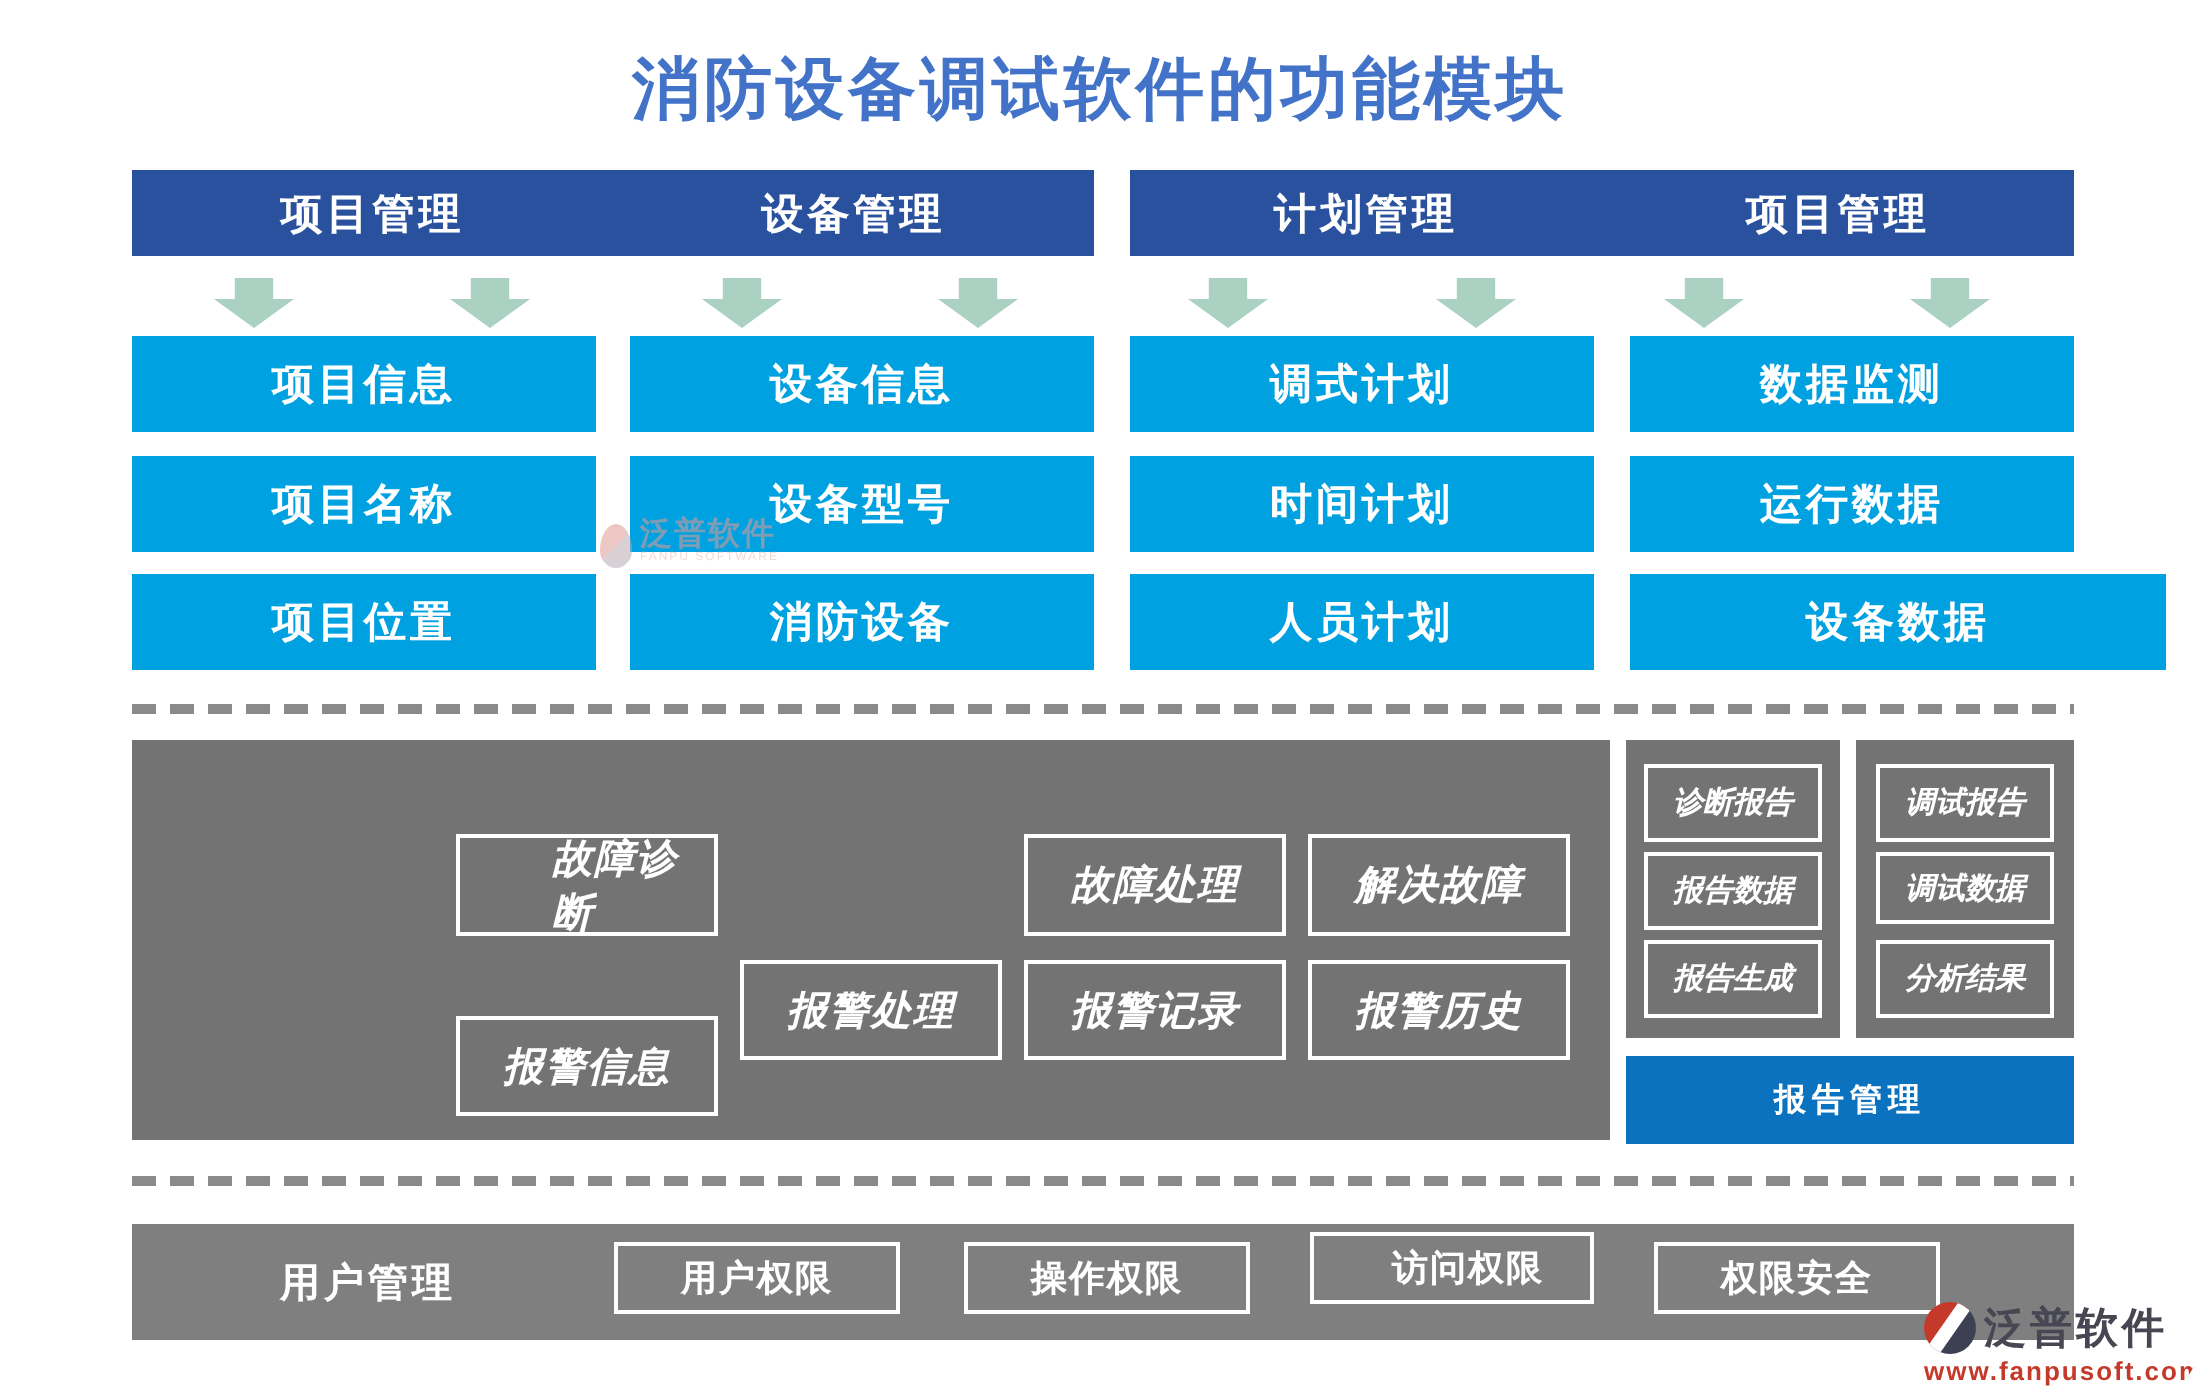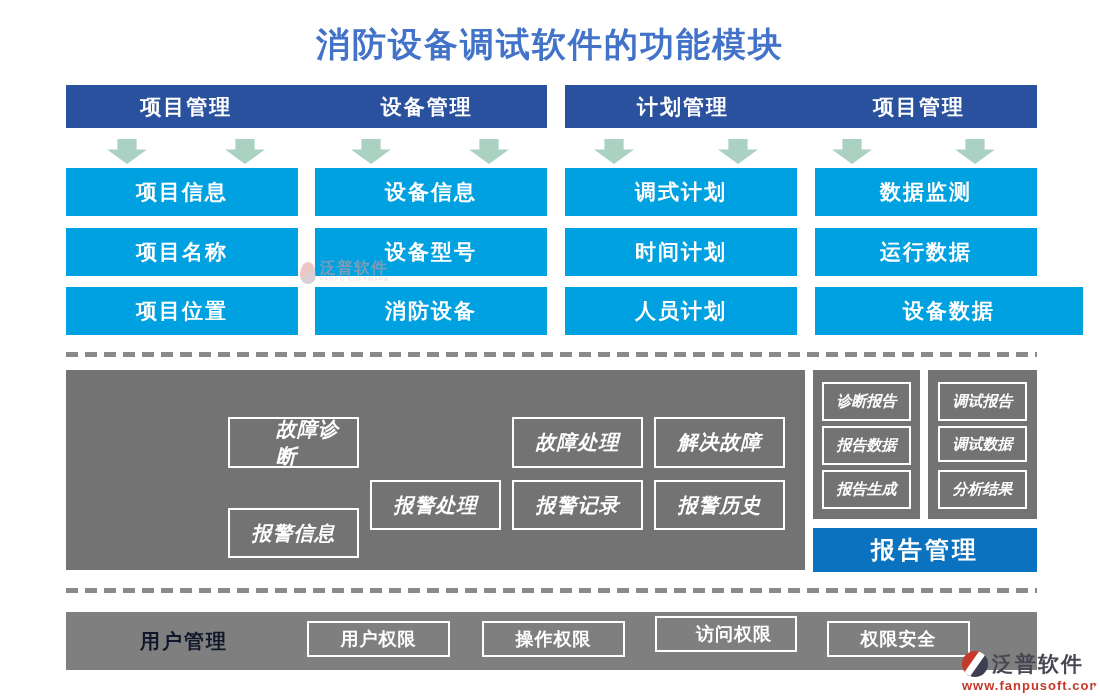--- a/index.html
+++ b/index.html
@@ -31,31 +31,31 @@
     align-items:center;justify-content:center;font-size:21px;font-weight:bold;letter-spacing:2px;
   }
   
   .dash{
     height:5px;
     background:repeating-linear-gradient(90deg,#8A8A8A 0 12px,transparent 12px 19px);
   }
   
   .panel{background:#737373;font-style:italic;}
   .panel-label{
-    position:absolute;color:#0f172a;font-size:20px;font-weight:bold;letter-spacing:2px;white-space:nowrap;
+    position:absolute;color:#ffffff;font-size:20px;font-weight:bold;letter-spacing:2px;white-space:nowrap;
   }
   .sub{
     position:absolute;border:2px solid #fff;color:#fff;display:flex;
     align-items:center;justify-content:center;font-size:20px;font-weight:bold;
     letter-spacing:1px;background:transparent;box-sizing:border-box;
   }
   .sub.small{font-size:15px;letter-spacing:0;}
   .report-footer{
     background:#0A72BE;color:#fff;display:flex;align-items:center;justify-content:center;
-    font-size:24px;font-weight:bold;letter-spacing:3px;
+    font-size:16px;font-weight:bold;letter-spacing:3px;
   }
   
   .userbar{background:#7F7F7F;}
   .userbar .panel-label{font-size:20px;}
   .userbar .sub{border-width:2px;font-size:18px;}
   
   .watermark{
     left:300px;top:260px;width:120px;height:32px;opacity:.55;z-index:5;pointer-events:none;
     display:flex;align-items:flex-start;
   }

